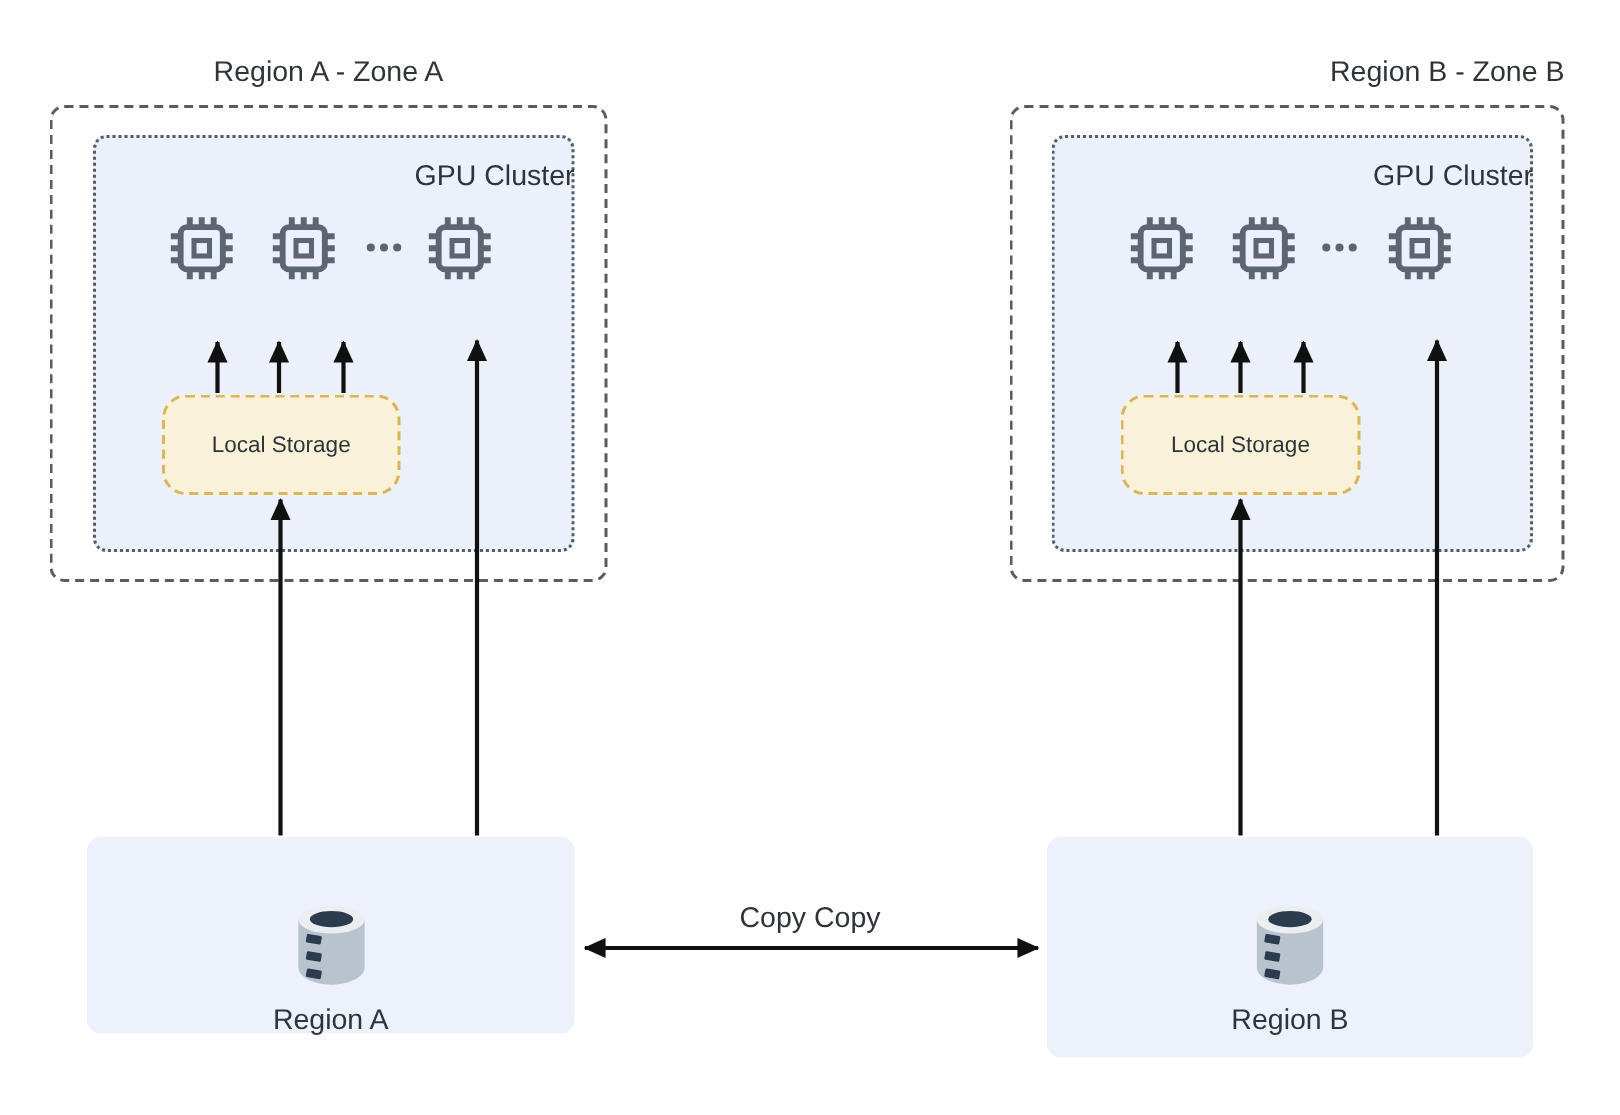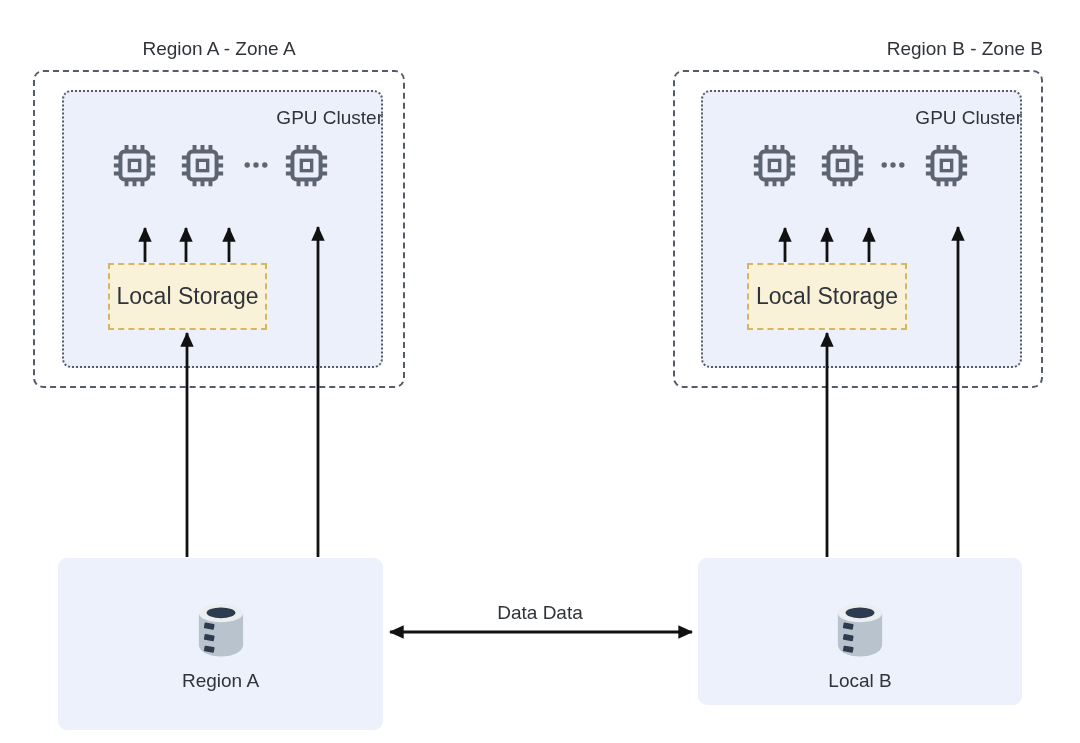--- a/index.html
+++ b/index.html
@@ -48,26 +48,26 @@
   }
   .dots {
     position: absolute;
     width: 24px;
     height: 8px;
     color: var(--chip-color, #5d6572);
   }
   .storage-box {
     position: absolute;
     border: 2.5px dashed var(--storage-border, #d8b55e);
-    border-radius: 0;
+    border-radius: 16px;
     background: var(--storage-fill, #faf2d8);
     display: flex;
     align-items: center;
     justify-content: center;
-    font-size: 23px;
+    font-size: 15px;
   }
   .region-box {
     position: absolute;
     background: var(--region-fill, #edf1fb);
     border-radius: 9px;
   }
   .db-icon {
     position: absolute;
     left: 50%;
     top: 42px;
@@ -175,34 +175,34 @@
   <svg class="dots" style="left:881px;top:161px;">
       <use href="#dots-sym"></use>
     </svg>
   <svg class="chip" style="left:924px;top:143px;">
       <use href="#chip-sym"></use>
     </svg>
   <div class="storage-box" style="left:747px;top:263px;width:160px;height:67px;">
     <span>Local Storage</span>
   </div>
 
-  <div class="region-box" style="left:58px;top:558px;width:325px;height:172px;">
+  <div class="region-box" style="left:58px;top:558px;width:325px;height:131px;">
     <svg class="db-icon" viewBox="0 0 52 60">
         <use href="#db-sym"></use>
       </svg>
     <div class="region-label">Region A</div>
   </div>
   <div class="region-box" style="left:698px;top:558px;width:324px;height:147px;">
     <svg class="db-icon" viewBox="0 0 52 60">
         <use href="#db-sym"></use>
       </svg>
-    <div class="region-label">Local B</div>
-  </div>
-
-  <div class="connection-label">Data Data</div>
+    <div class="region-label">Region B</div>
+  </div>
+
+  <div class="connection-label">Copy Copy</div>
 
   <svg class="arrows-layer" viewBox="0 0 1080 743">
     <defs>
       <marker id="ah" viewBox="0 0 15 14" refX="14" refY="7" markerWidth="15" markerHeight="14" markerUnits="userSpaceOnUse" orient="auto-start-reverse">
         <path class="arrowhead" d="M0.3,0.3 L15,7 L0.3,13.7 Z"></path>
       </marker>
     </defs>
 
     <line class="arrow" x1="145" y1="262" x2="145" y2="228" marker-end="url(#ah)"></line>
     <line class="arrow" x1="186" y1="262" x2="186" y2="228" marker-end="url(#ah)"></line>

